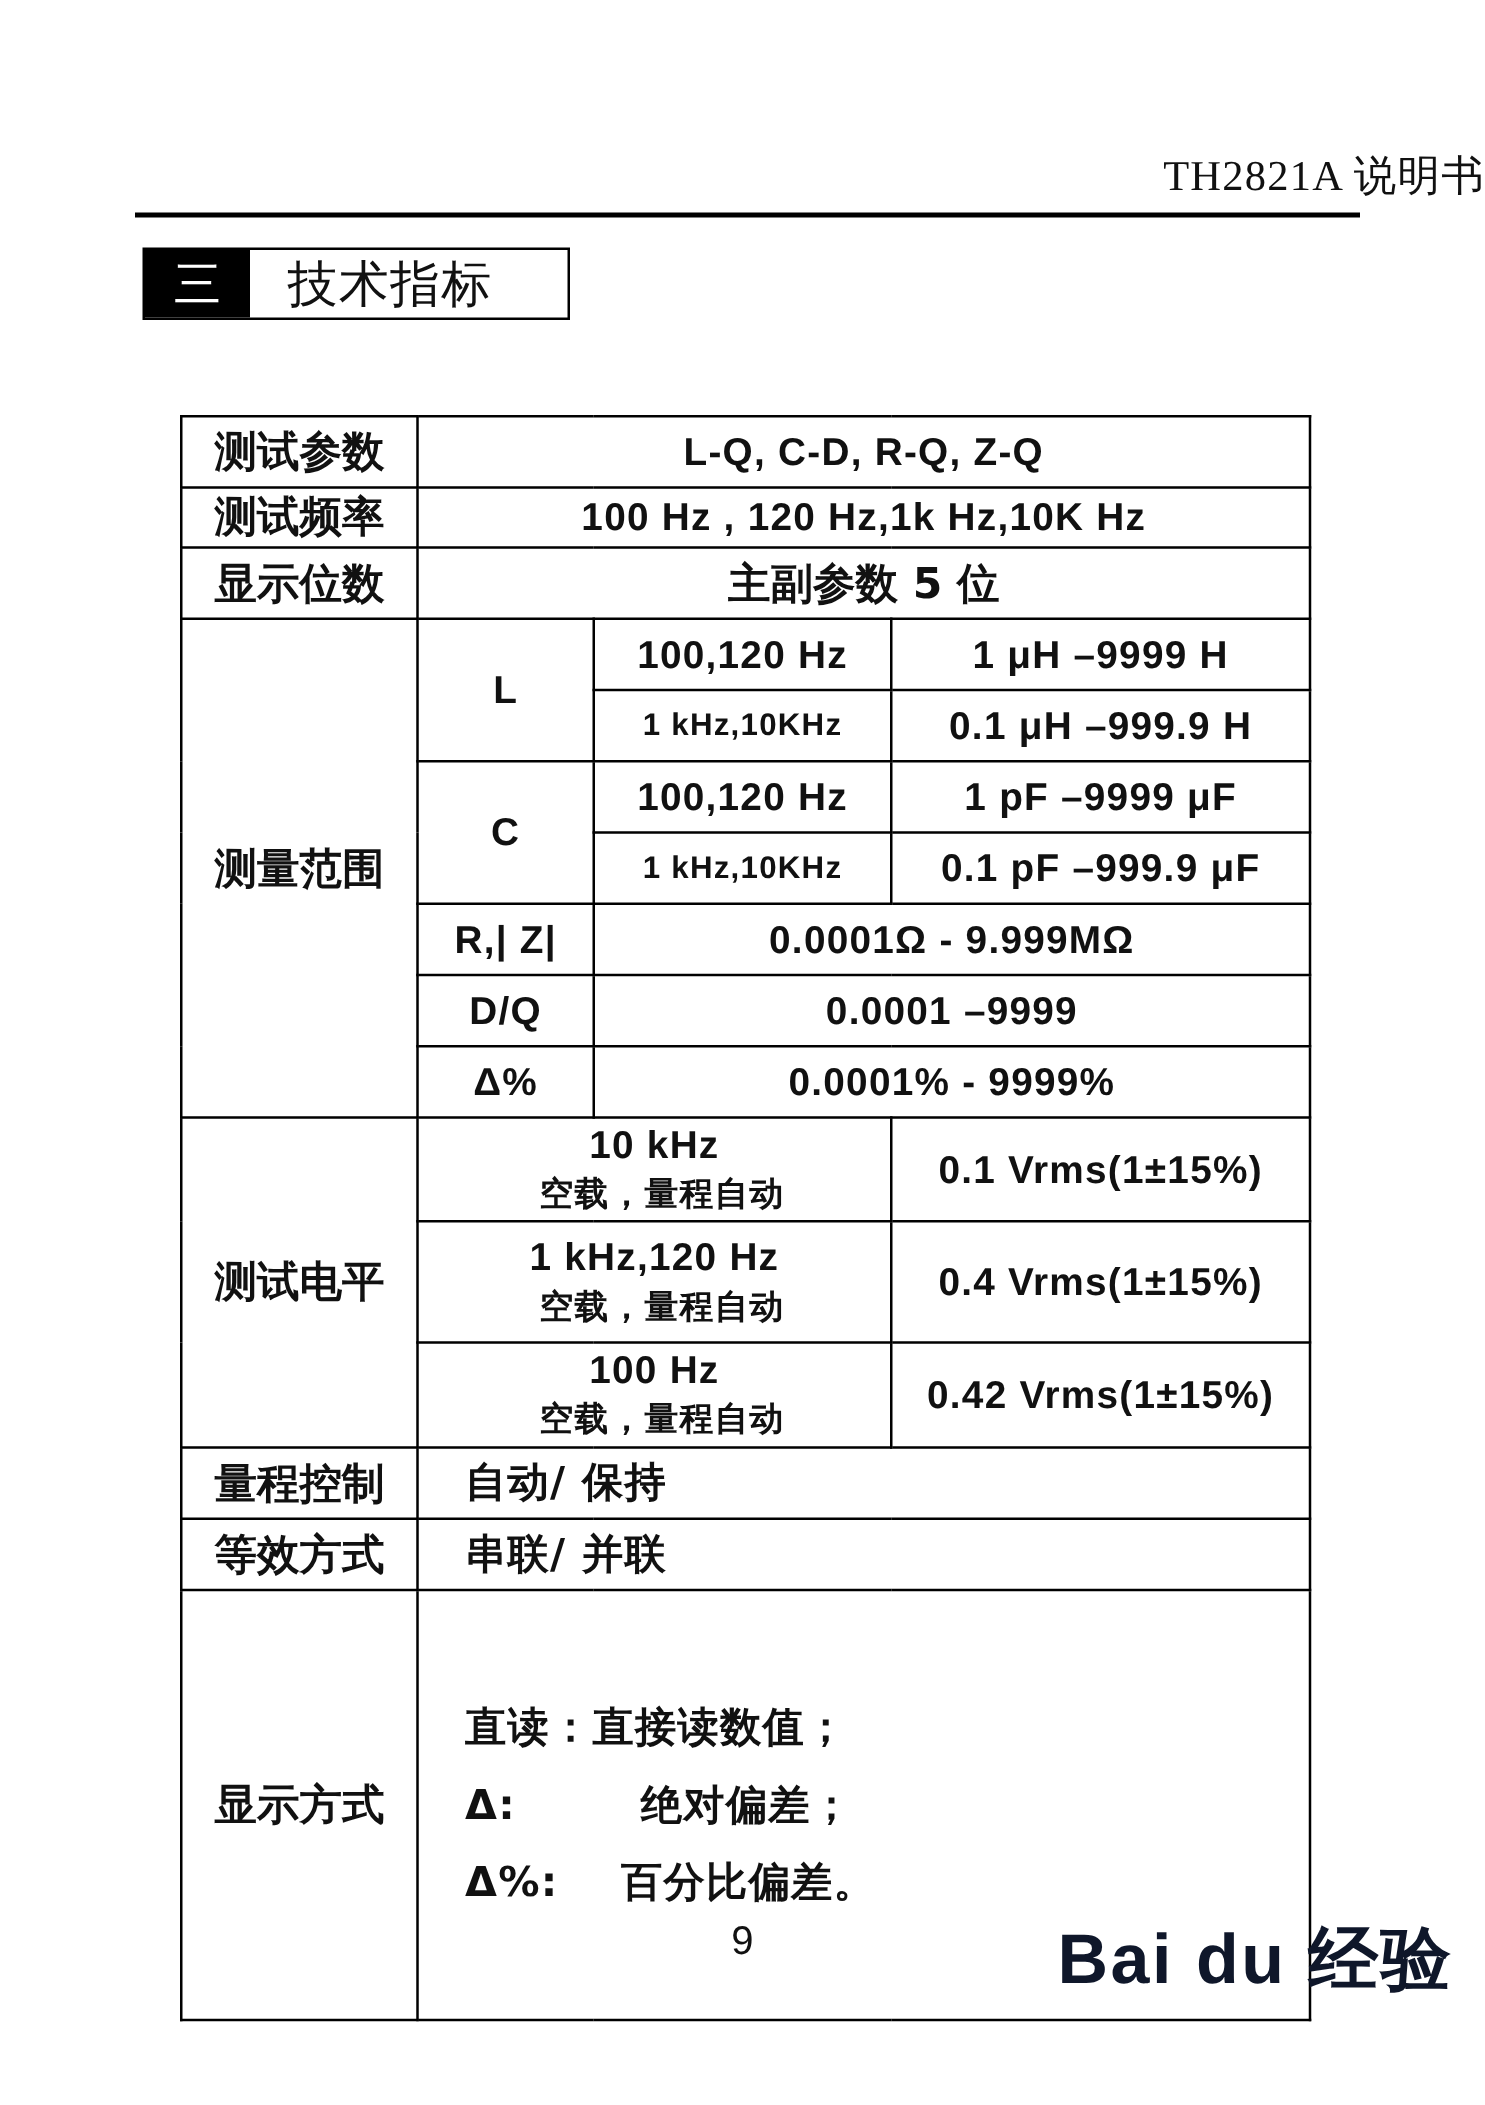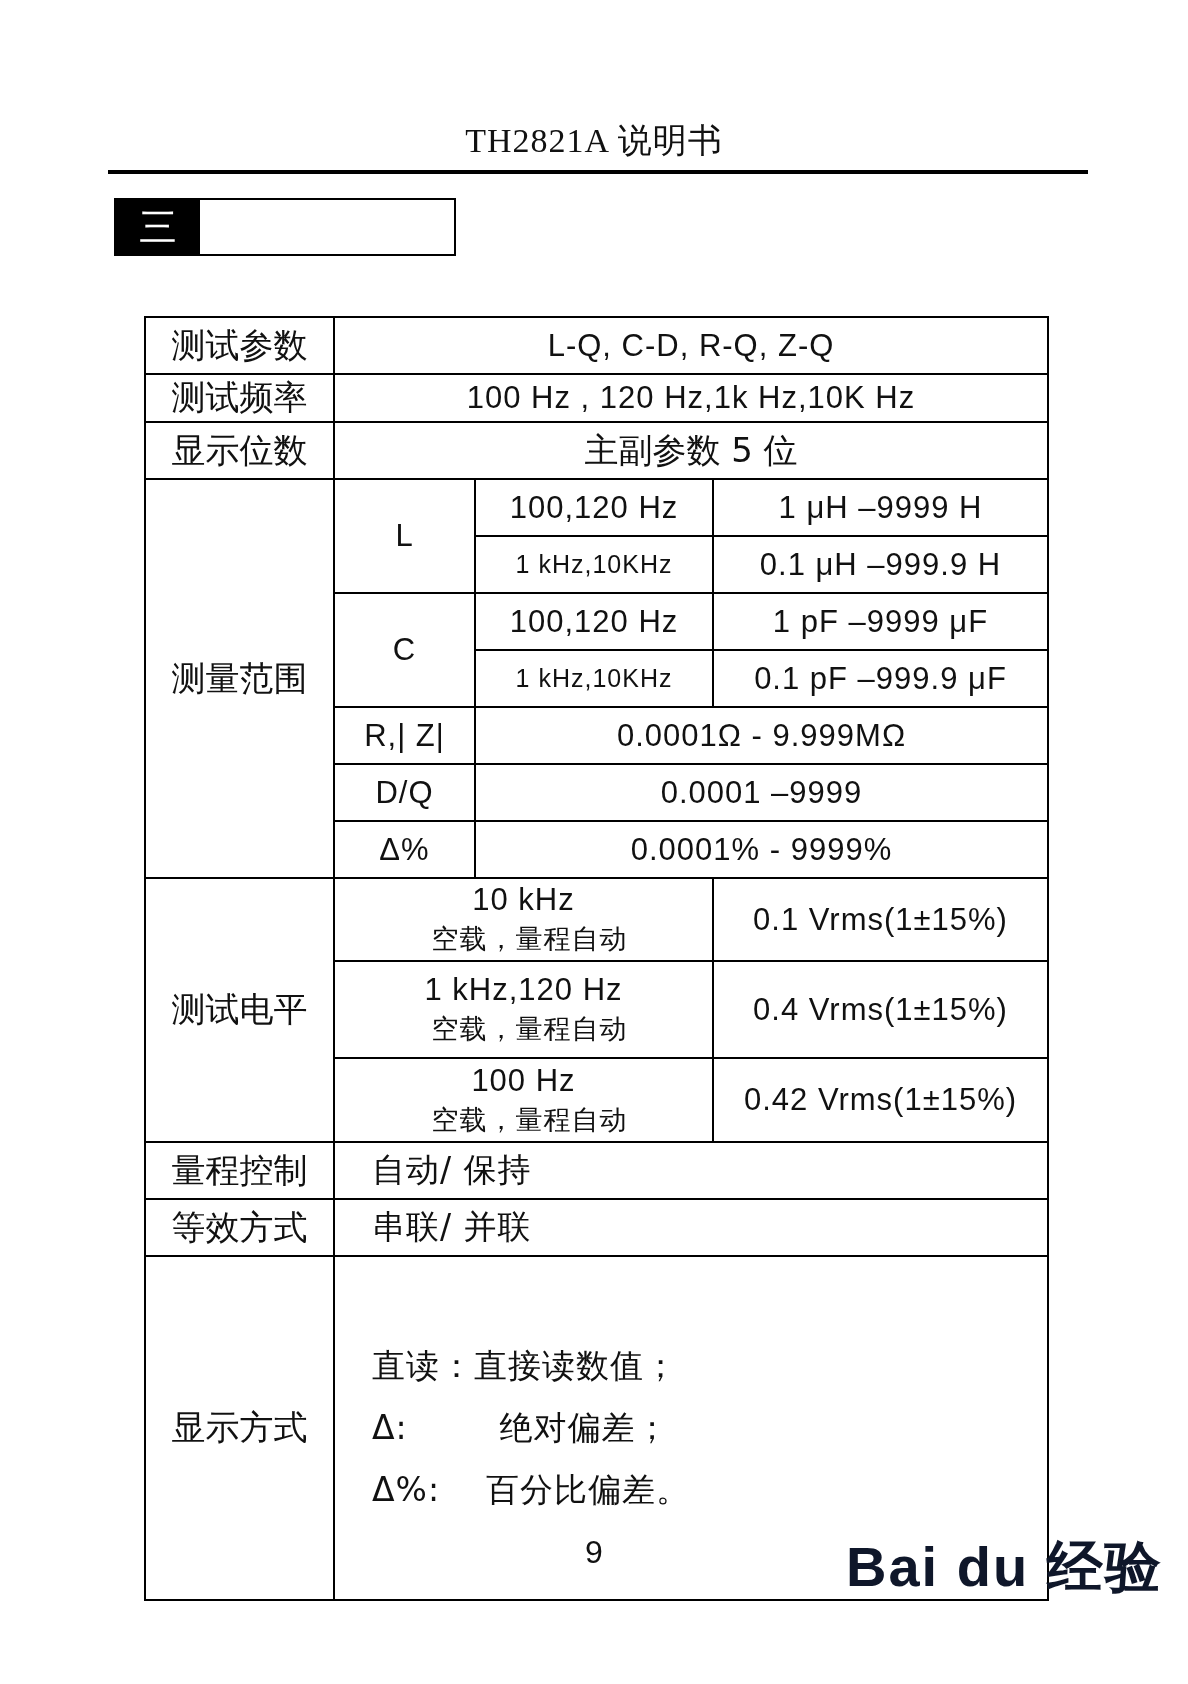--- a/index.html
+++ b/index.html
@@ -1,42 +1,43 @@
 <!DOCTYPE html>
 <html><head>
 <meta charset="utf-8">
 <style>
   html, body { margin: 0; padding: 0; background: #ffffff; }
   body { width: 1188px; height: 1684px; position: relative; overflow: hidden; font-family: "Liberation Sans", "DejaVu Sans", sans-serif; color: #111; }
-  .header-title { position: absolute; left: 0; width: 1188px; top: 118px; text-align: center; font-family: "Liberation Serif", "DejaVu Serif", serif; font-size: 34px; letter-spacing: 1px; }
+  .header-title { position: absolute; left: 0; width: 1188px; top: 118px; text-align: right; font-family: "Liberation Serif", "DejaVu Serif", serif; font-size: 34px; letter-spacing: 1px; }
   .header-rule { position: absolute; left: 108px; width: 980px; top: 170px; height: 4px; background: #000; }
   .section-box { position: absolute; left: 114px; top: 198px; width: 342px; height: 58px; border: 2px solid #000; display: flex; box-sizing: border-box; }
   .section-num { width: 84px; background: #000; color: #fff; font-size: 38px; display: flex; align-items: center; justify-content: center; font-family: "DejaVu Serif", serif; }
   .section-title { flex: 1; font-size: 40px; display: flex; align-items: center; padding-left: 30px; font-family: "DejaVu Sans", sans-serif; letter-spacing: 1px; }
-  .spec-table { position: absolute; left: 144px; top: 316px; width: 903px; border-collapse: collapse; table-layout: fixed; }
+  .spec-table { position: absolute; left: 144px; top: 332px; width: 903px; border-collapse: collapse; table-layout: fixed; font-weight: bold; }
   .spec-table td { border: 2px solid #000; text-align: center; vertical-align: middle; padding: 0; font-size: 31px; letter-spacing: 1px; }
   .spec-table td.label { font-size: 34px; font-family: "DejaVu Sans", sans-serif; letter-spacing: 0; }
   .spec-table td.left { text-align: left; padding-left: 37px; font-family: "DejaVu Sans", sans-serif; font-size: 33px; }
   .small { font-size: 25px !important; }
   .level { font-size: 26px; line-height: 38px; }
   .level .cn { font-family: "DejaVu Sans", sans-serif; font-size: 27px; margin-left: 12px; }
   .disp-line { display: block; line-height: 62px; }
   .page-num { position: absolute; left: 0; width: 1188px; top: 1534px; text-align: center; font-size: 32px; }
   .watermark { position: absolute; left: 846px; top: 1530px; color: #0f172a; font-weight: bold; }
   .watermark .wm-main { font-size: 56px; letter-spacing: 2px; }
   .watermark .wm-url { font-size: 28px; display: block; margin-top: -6px; margin-left: 4px; font-weight: normal; }
 </style>
 </head>
 <body>
 
 <div class="header-title">TH2821A 说明书</div>
 <div class="header-rule"></div>
 
 <div class="section-box">
   <div class="section-num">三</div>
+  <div class="section-title">技术指标</div>
 </div>
 
 <table class="spec-table">
   <colgroup>
     <col style="width:189px">
     <col style="width:141px">
     <col style="width:238px">
     <col style="width:335px">
   </colgroup>
   <tbody>

